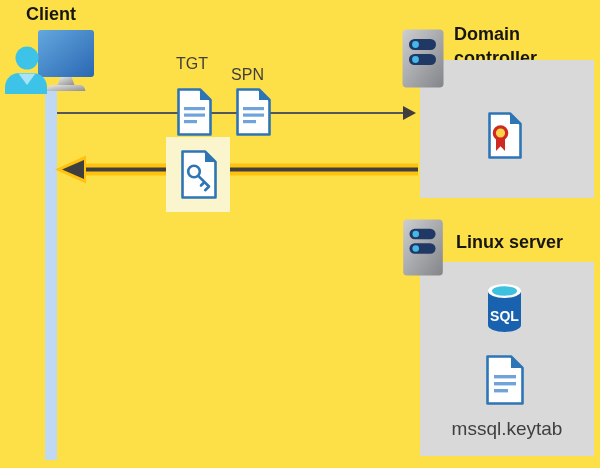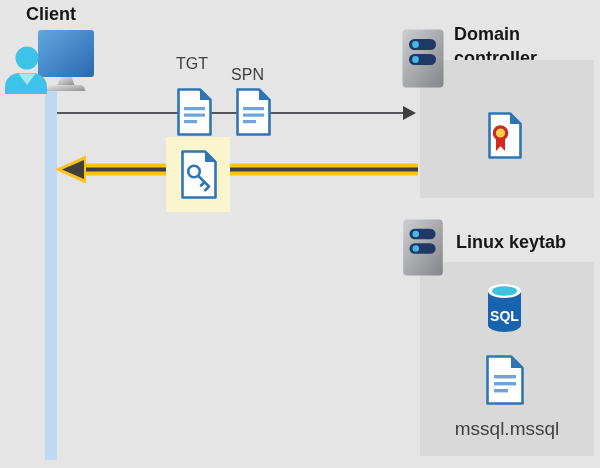--- a/index.html
+++ b/index.html
@@ -3,21 +3,21 @@
 <meta charset="utf-8">
 <style>
   * { box-sizing: border-box; }
   html, body { margin: 0; padding: 0; background: #ffffff; }
   body { font-family: "Liberation Sans", sans-serif; }
 
   .canvas {
     position: relative;
     width: 600px;
     height: 468px;
-    background: #e5e5e5;
+    background: #fde047;
     overflow: hidden;
   }
   .abs { position: absolute; }
 
   .title {
     font-weight: bold;
     font-size: 18px;
     color: var(--text_dark, #161616);
     line-height: 24px;
   }
@@ -150,21 +150,21 @@
     <circle cx="13.5" cy="30.5" r="3.4" class="srv-dot"></circle>
   </svg>
 
   <svg class="abs" style="left:487px; top:111px;" width="36" height="49" viewBox="0 0 36 49">
     <path d="M2.5 2.5 H23 L33.5 13 V46.5 H2.5 Z" class="doc-stroke"></path>
     <path d="M23 2.5 V13 H33.5 Z" class="doc-fill"></path>
     <path d="M9 26 H18 V40 L13.5 35.2 L9 40 Z" class="cert-ribbon"></path>
     <circle cx="13.5" cy="22" r="6.2" class="cert-seal"></circle>
   </svg>
 
-  <div class="abs title" style="left:456px; top:230px; width:140px;">Linux keytab</div>
+  <div class="abs title" style="left:456px; top:230px; width:140px;">Linux server</div>
 
   <div class="abs panel" style="left:420px; top:262px; width:174px; height:194px;"></div>
 
   <svg class="abs" style="left:402px; top:219px;" width="42" height="57" viewBox="0 0 42 59">
     <rect x="0.5" y="0.5" width="41" height="58" rx="4" fill="url(#gSrv)"></rect>
     <rect x="7" y="10" width="27" height="11" rx="5.5" class="srv-bar"></rect>
     <circle cx="13.5" cy="15.5" r="3.4" class="srv-dot"></circle>
     <rect x="7" y="25" width="27" height="11" rx="5.5" class="srv-bar"></rect>
     <circle cx="13.5" cy="30.5" r="3.4" class="srv-dot"></circle>
   </svg>
@@ -177,15 +177,15 @@
   </svg>
 
   <svg class="abs" style="left:485px; top:354px;" width="40" height="52" viewBox="0 0 40 52">
     <path d="M2.5 2.5 H26 L37.5 14 V49.5 H2.5 Z" class="doc-stroke"></path>
     <path d="M26 2.5 V14 H37.5 Z" class="doc-fill"></path>
     <rect x="9" y="21" width="22" height="3.4" class="doc-line"></rect>
     <rect x="9" y="28" width="22" height="3.4" class="doc-line"></rect>
     <rect x="9" y="35" width="14" height="3.4" class="doc-line"></rect>
   </svg>
 
-  <div class="abs keytab-label" style="left:420px; top:418px; width:174px;">mssql.mssql</div>
+  <div class="abs keytab-label" style="left:420px; top:418px; width:174px;">mssql.keytab</div>
 
 </div>
 
 </body></html>

